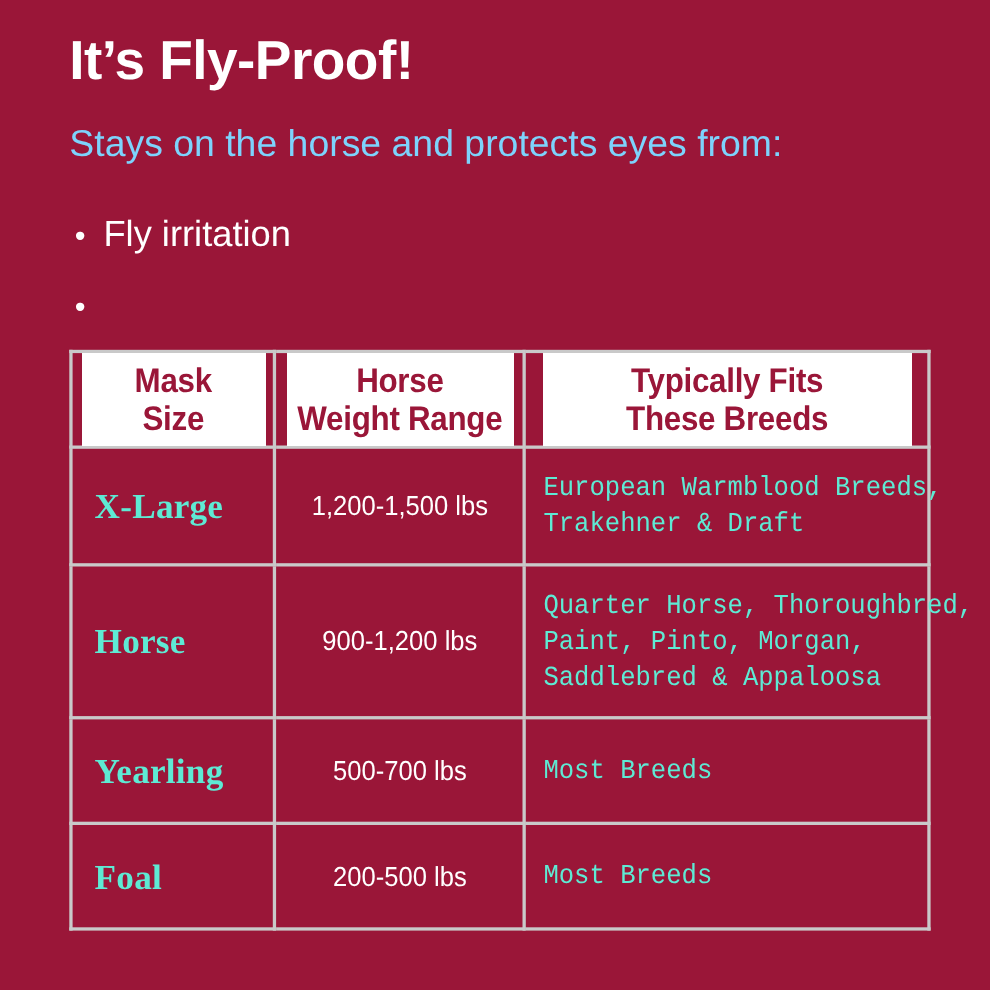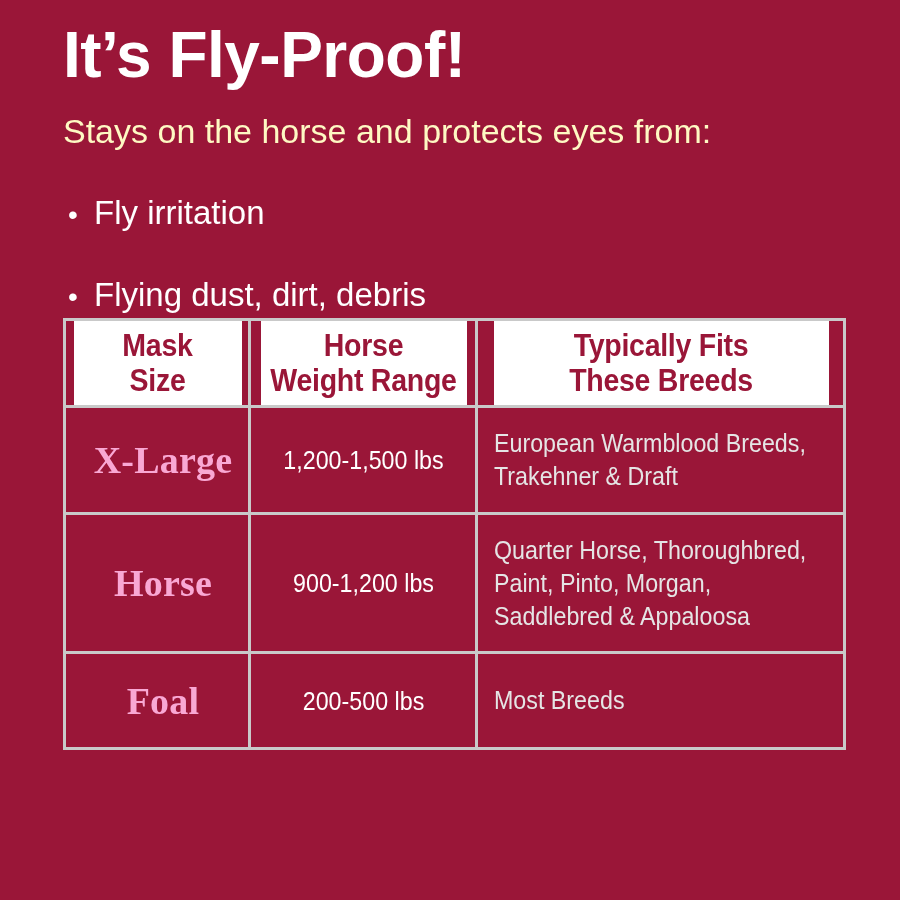--- a/index.html
+++ b/index.html
@@ -21,30 +21,30 @@
   }
 
   
   .headline {
     position: absolute;
     left: 63px;
     top: 26px;
     color: #ffffff;
     font-family: "Liberation Sans", sans-serif;
     font-weight: bold;
-    font-size: 64px;
+    font-size: 50px;
     line-height: 58px;
     letter-spacing: -0.5px;
     white-space: nowrap;
   }
   .subhead {
     position: absolute;
     left: 63px;
     top: 110px;
-    color: #fef9c3;
+    color: #7dd3fc;
     font-family: "Liberation Sans", sans-serif;
     font-weight: normal;
     font-size: 34px;
     line-height: 42px;
     white-space: nowrap;
   }
   .bullets {
     position: absolute;
     left: 68px;
     top: 178px;
@@ -101,41 +101,41 @@
     line-height: 35px;
     letter-spacing: -0.3px;
     height: 84px;
     padding: 4px 6px;
     transform: scaleX(0.92);
   }
 
   .hdr-line { display: block; }
 
   td.size-cell {
-    color: #f9a8d4;
+    color: #5eead4;
     font-family: "Liberation Serif", serif;
     font-weight: bold;
-    font-size: 38px;
+    font-size: 32px;
     line-height: 36px;
-    text-align: center;
+    text-align: left;
     padding: 10px 8px 10px 20px;
     letter-spacing: 0.2px;
   }
   td.weight-cell {
     color: #ffffff;
     font-family: "Liberation Sans Narrow", "Liberation Sans", sans-serif;
     font-size: 25px;
     line-height: 32px;
     text-align: center;
     padding: 10px 10px;
     transform: scaleX(0.93);
   }
   td.breed-cell {
-    color: #e5e5e5;
-    font-family: Liberation Sans, sans-serif;
+    color: #5eead4;
+    font-family: Liberation Mono, monospace;
     font-size: 25px;
     line-height: 33px;
     text-align: left;
     padding: 12px 10px 12px 16px;
   }
   td.breed-cell .bline {
     display: block;
     transform: scaleX(0.93);
     transform-origin: left center;
     white-space: nowrap;
@@ -156,21 +156,20 @@
 
   <div class="subhead">Stays on the horse and protects eyes from:</div>
 
   <div class="bullets">
     <div class="bullet-row">
       <span class="bullet-dot">•</span>
       <span class="bullet-text">Fly irritation</span>
     </div>
     <div class="bullet-row">
       <span class="bullet-dot">•</span>
-      <span class="bullet-text">Flying dust, dirt, debris</span>
     </div>
   </div>
 
   <table class="fit-table">
     <colgroup>
       <col class="c1">
         <col class="c2">
         <col class="c3">
     </colgroup>
     <thead>
@@ -200,20 +199,27 @@
       </tr>
       <tr class="r-horse">
         <td class="size-cell">Horse</td>
         <td class="weight-cell">900-1,200 lbs</td>
         <td class="breed-cell">
           <span class="bline">Quarter Horse, Thoroughbred,</span>
           <span class="bline">Paint, Pinto, Morgan,</span>
           <span class="bline">Saddlebred &amp; Appaloosa</span>
         </td>
       </tr>
+      <tr class="r-yearling">
+        <td class="size-cell">Yearling</td>
+        <td class="weight-cell">500-700 lbs</td>
+        <td class="breed-cell">
+          <span class="bline">Most Breeds</span>
+        </td>
+      </tr>
       <tr class="r-foal">
         <td class="size-cell">Foal</td>
         <td class="weight-cell">200-500 lbs</td>
         <td class="breed-cell">
           <span class="bline">Most Breeds</span>
         </td>
       </tr>
     </tbody>
   </table>
 

